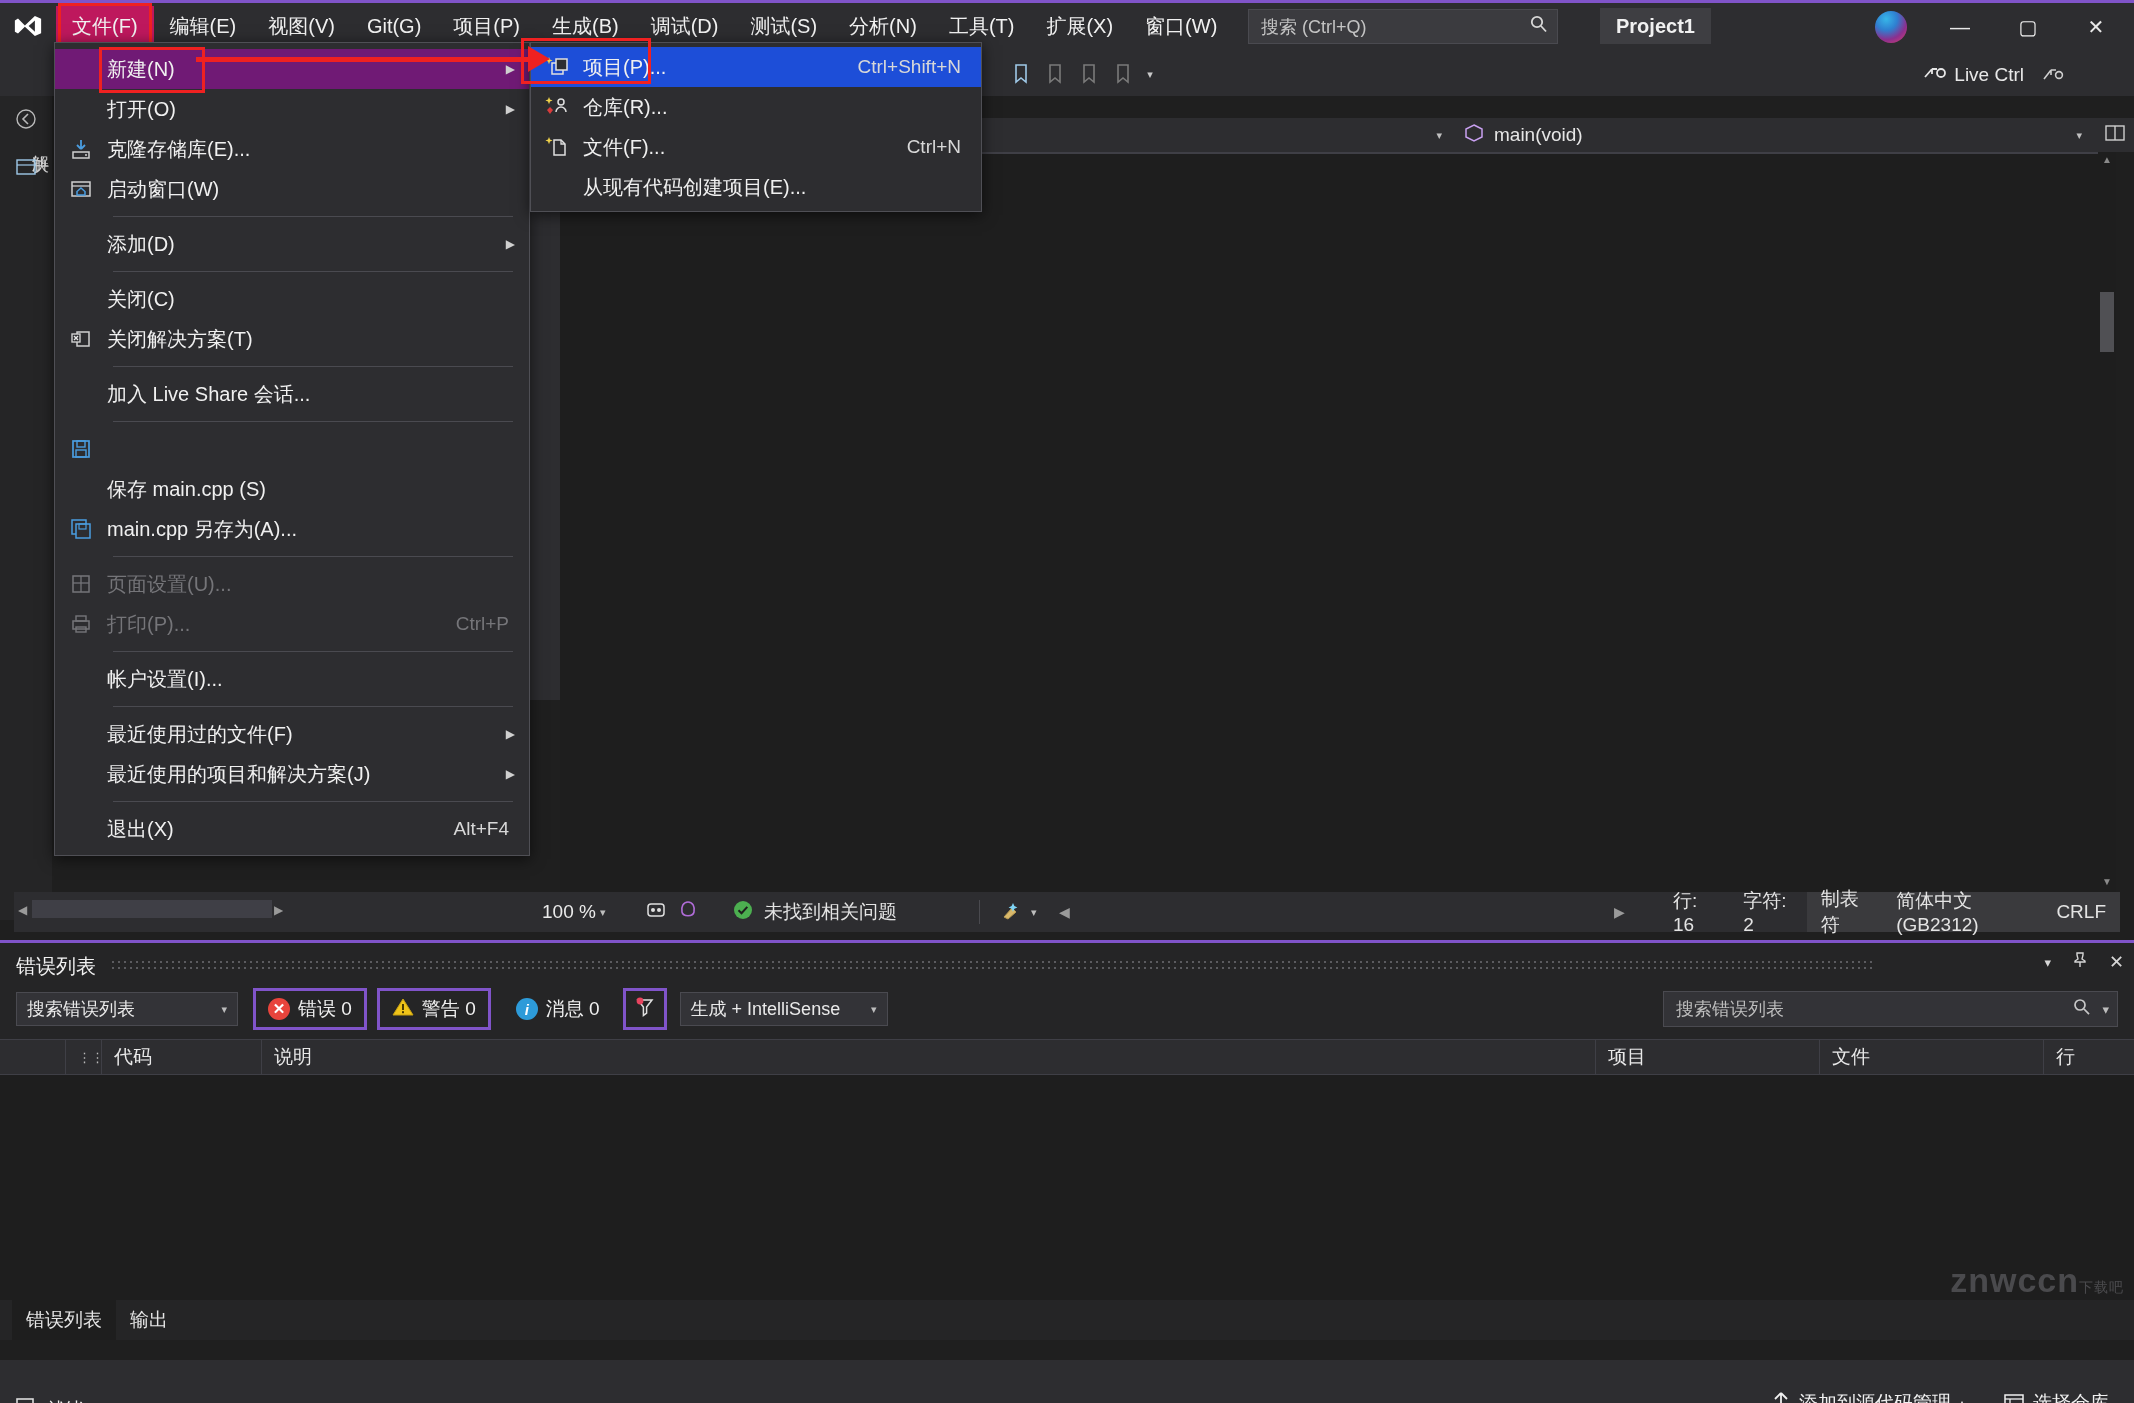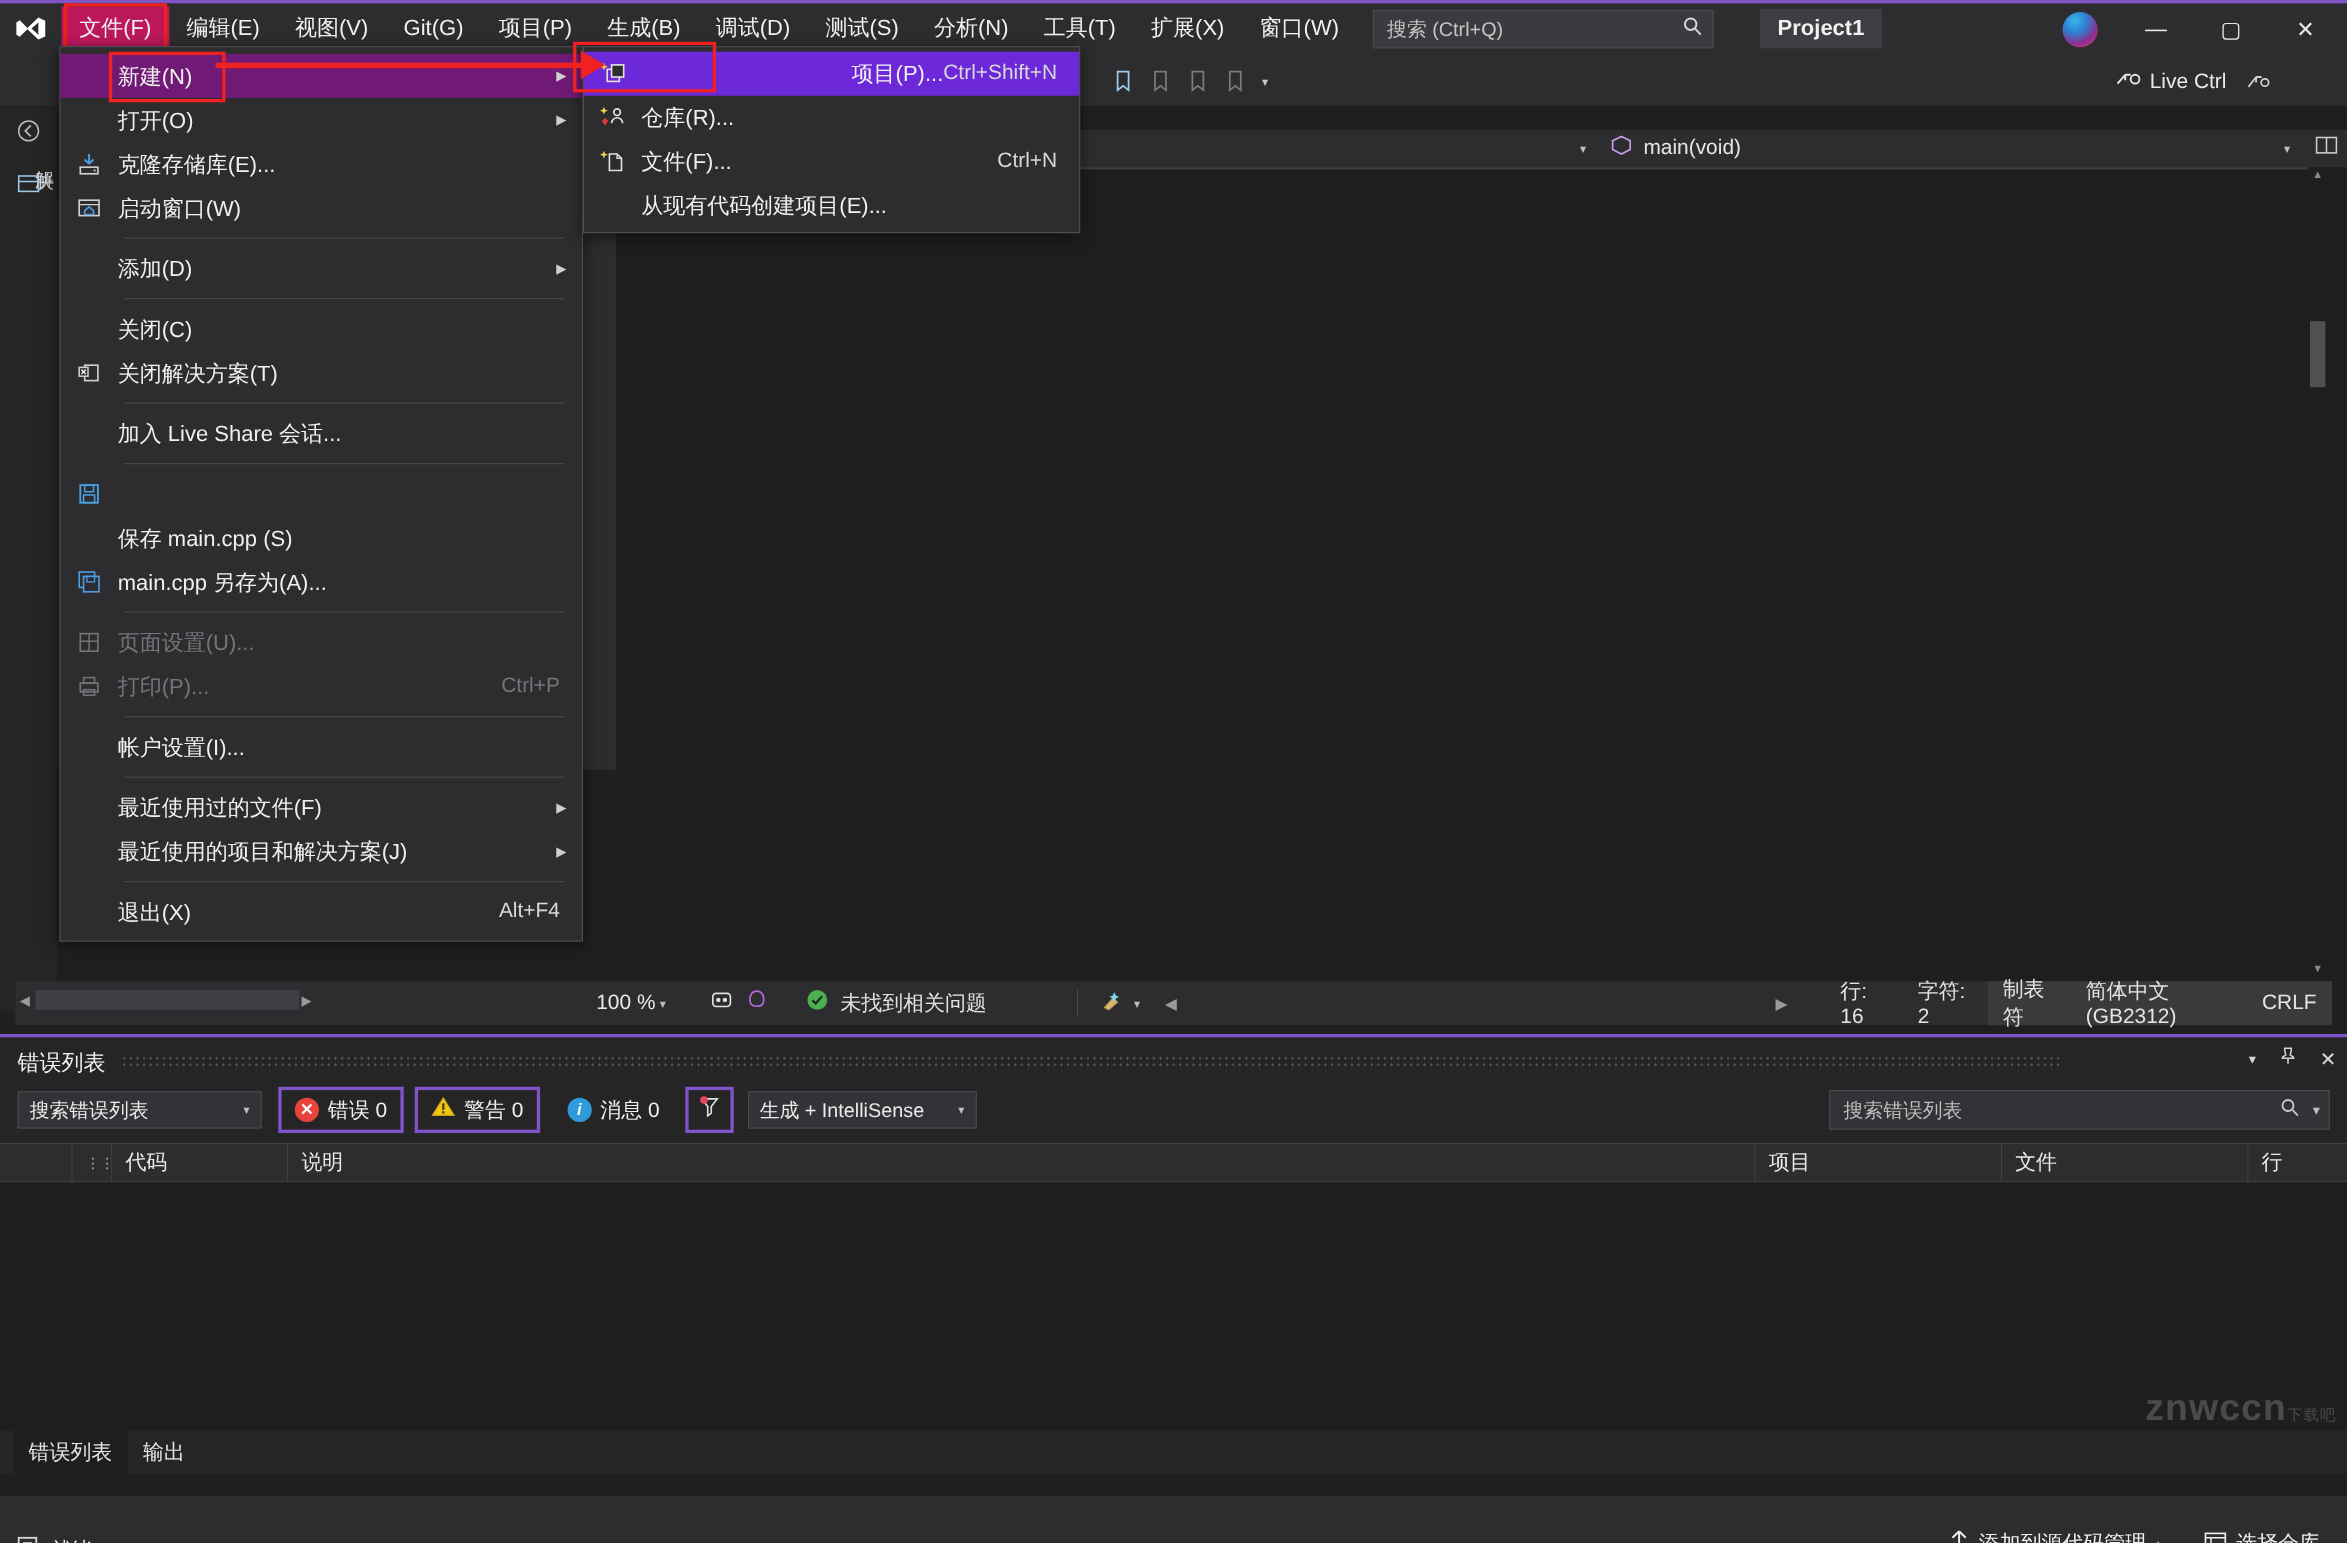--- a/index.html
+++ b/index.html
@@ -145,21 +145,21 @@
 
   
   .submenu {
     position:absolute; left:530px; top:42px; width:452px; background:#2d2d30;
     border:1px solid #4f4f55; padding:4px 0; z-index:61; box-shadow:0 3px 14px rgba(0,0,0,.6);
   }
   .submenu .mi.boxed-proj .lbl::after {
     content:""; position:absolute; left:-10px; top:-9px; width:124px; height:40px;
     border:3px solid #ef2121; pointer-events:none;
   }
-  .submenu .mi.sel { background:#6d28d9;text-align:right; }
+  .submenu .mi.sel { background:#1d4ed8; }
 
   
   .arrow-line { position:absolute; left:196px; top:57px; width:340px; height:5px; background:#ef2121; z-index:70;}
   .arrow-head { position:absolute; left:528px; top:46px; width:0; height:0;
     border-top:13px solid transparent; border-bottom:13px solid transparent;
     border-left:22px solid #ef2121; z-index:70;}
   .wm { position:absolute; right:10px; bottom:40px; font-size:34px; font-weight:bold; color:#6f6f74; opacity:.55; letter-spacing:1px;}
   .wm small { font-size:14px; font-weight:normal; }
 </style>
 </head>

